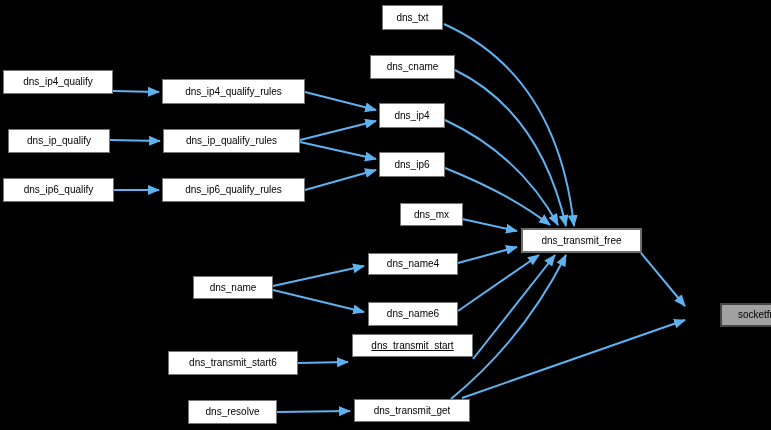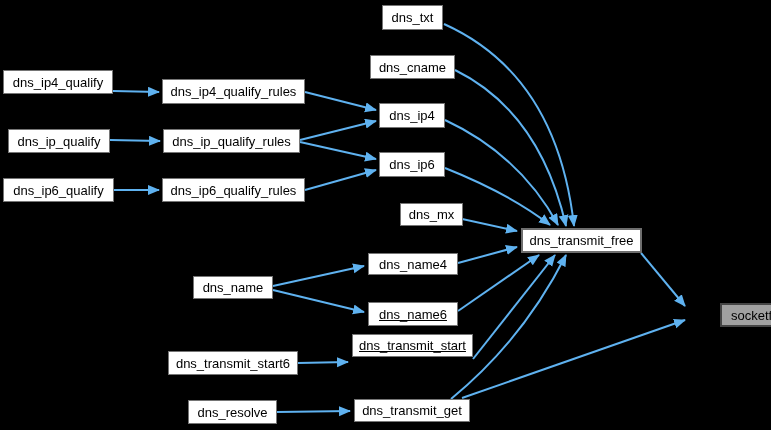--- a/index.html
+++ b/index.html
@@ -27,21 +27,21 @@
     stroke: var(--edge, #5fb2f0);
     stroke-width: 2;
     marker-end: url(#arrow);
   }
   .node {
     position: absolute;
     box-sizing: border-box;
     background: var(--node-fill, #ffffff);
     border: 1px solid var(--node-border, #757575);
     color: var(--node-text, #000000);
-    font-size: 13px;
+    font-size: 10px;
     line-height: 1;
     display: flex;
     align-items: center;
     justify-content: center;
     white-space: nowrap;
     cursor: pointer;
   }
   .node.hub {
     border-width: 2px;
     border-color: var(--hub-border, #6e6e6e);
@@ -98,19 +98,19 @@
       <div class="node" style="left: 162px; top: 178px; width: 143px; height: 24px;">dns_ip6_qualify_rules</div>
       <div class="node" style="left: 193px; top: 276px; width: 80px; height: 23px;">dns_name</div>
       <div class="node" style="left: 168px; top: 351px; width: 130px; height: 24px;">dns_transmit_start6</div>
       <div class="node" style="left: 188px; top: 400px; width: 89px; height: 24px;">dns_resolve</div>
       <div class="node" style="left: 382px; top: 5px; width: 61px; height: 25px;">dns_txt</div>
       <div class="node" style="left: 370px; top: 55px; width: 85px; height: 24px;">dns_cname</div>
       <div class="node" style="left: 379px; top: 103px; width: 66px; height: 25px;">dns_ip4</div>
       <div class="node" style="left: 379px; top: 152px; width: 66px; height: 25px;">dns_ip6</div>
       <div class="node" style="left: 400px; top: 203px; width: 63px; height: 23px;">dns_mx</div>
       <div class="node" style="left: 368px; top: 253px; width: 90px; height: 22px;">dns_name4</div>
-      <div class="node" style="left: 368px; top: 302px; width: 90px; height: 24px; text-decoration: underline;">dns_name6</div>
+      <div class="node" style="left: 368px; top: 302px; width: 90px; height: 24px;">dns_name6</div>
       <div class="node" style="left: 352px; top: 334px; width: 121px; height: 23px; text-decoration: underline;">dns_transmit_start</div>
       <div class="node" style="left: 354px; top: 399px; width: 116px; height: 23px;">dns_transmit_get</div>
       <div class="node hub" style="left: 521px; top: 228px; width: 121px; height: 25px;">dns_transmit_free</div>
       <div class="node focus" style="left: 688px; top: 303px; width: 82px; height: 24px; margin-left: 32px;">socketfree</div>
     </div>
 </div>
 
 </body></html>

